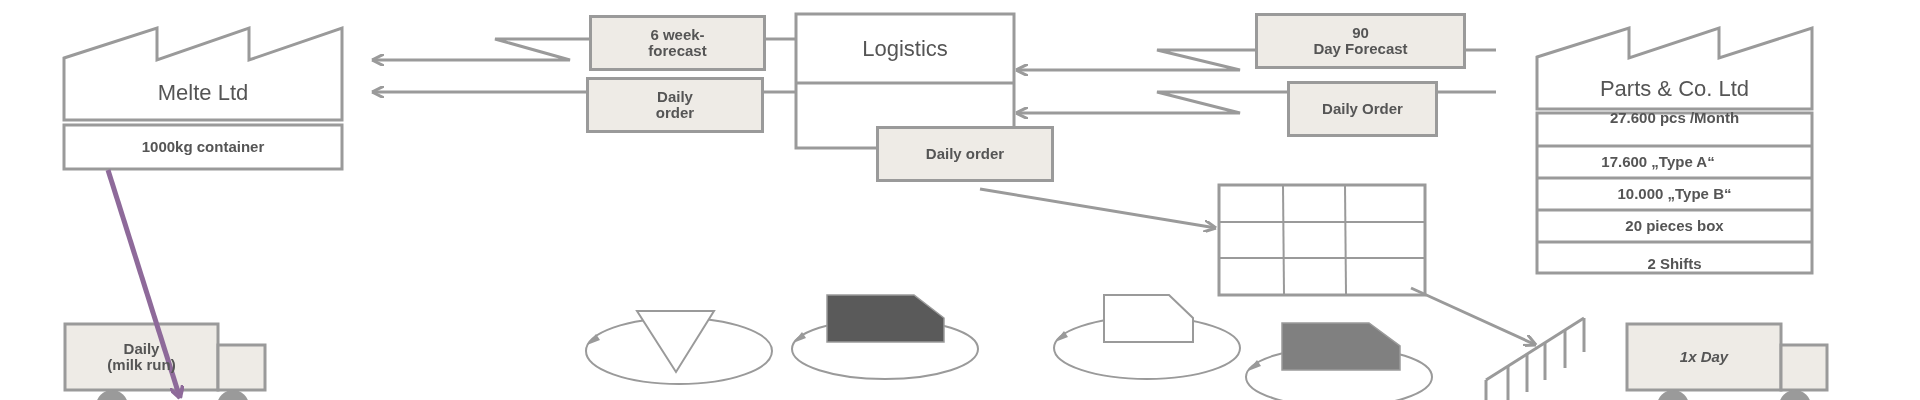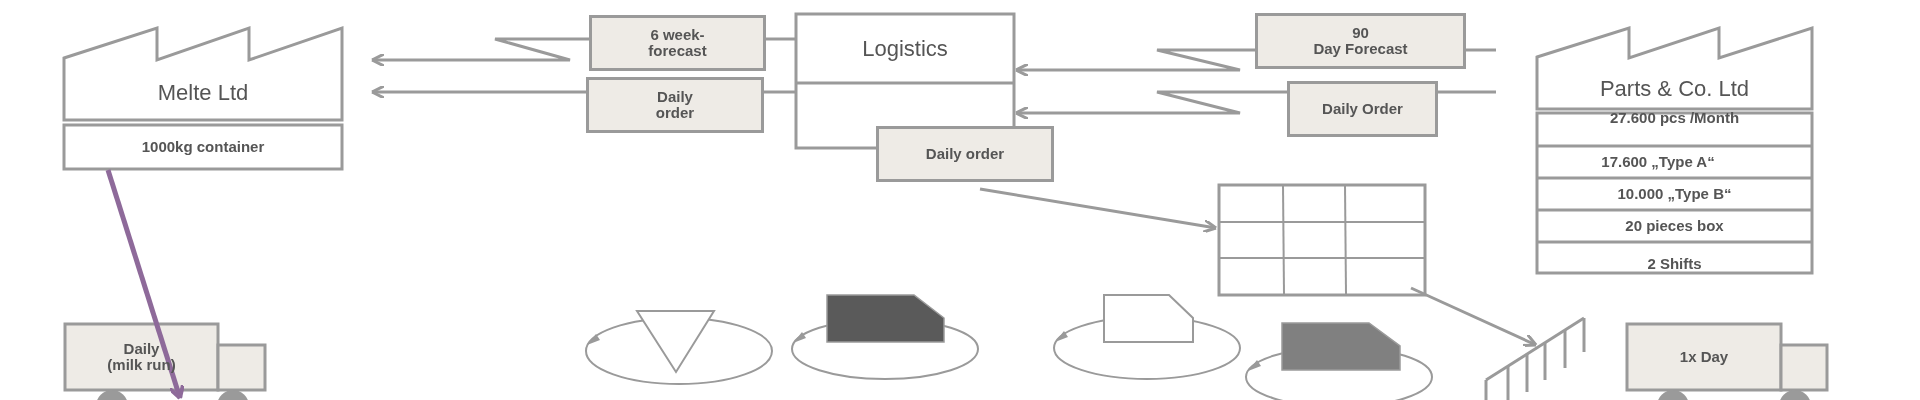--- a/index.html
+++ b/index.html
@@ -130,13 +130,13 @@
 
 <div class="lbl plain" style="left:1537px;top:72px;width:275px;height:34px;">Parts &amp; Co. Ltd</div>
 <div class="lbl bold" style="left:1537px;top:102px;width:275px;height:32px;">27.600 pcs /Month</div>
 <div class="lbl bold" style="left:1537px;top:146px;width:242px;height:32px;">17.600 „Type A“</div>
 <div class="lbl bold" style="left:1537px;top:178px;width:275px;height:32px;text-align:center;">10.000 „Type B“</div>
 <div class="lbl bold" style="left:1537px;top:210px;width:275px;height:32px;">20 pieces box</div>
 <div class="lbl bold" style="left:1537px;top:242px;width:275px;height:44px;">2 Shifts</div>
 
 <div class="lbl bold" style="left:65px;top:324px;width:153px;height:66px;white-space:pre-line;"><span>Daily
 (milk run)</span></div>
-<div class="lbl bold" style="left:1627px;top:324px;width:154px;height:66px;">1x Day</div>
+<div class="lbl bold" style="left:1627px;top:324px;width:154px;height:66px;font-style:italic;">1x Day</div>
 
 </body></html>

